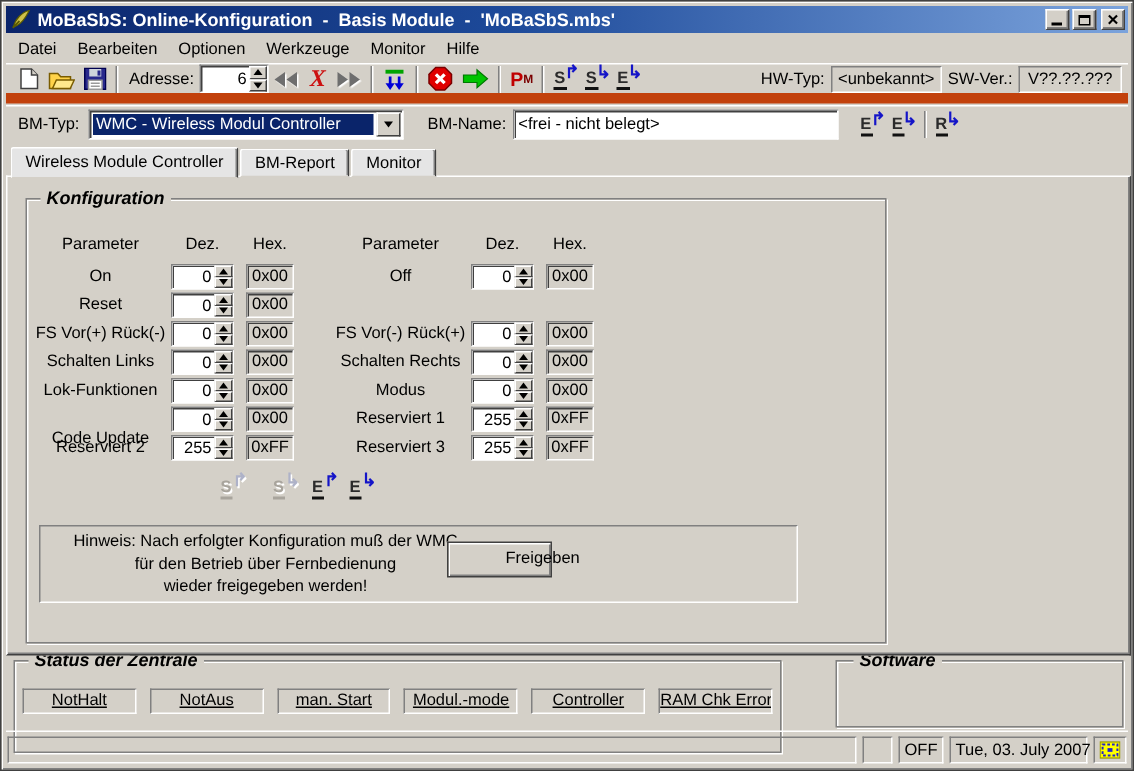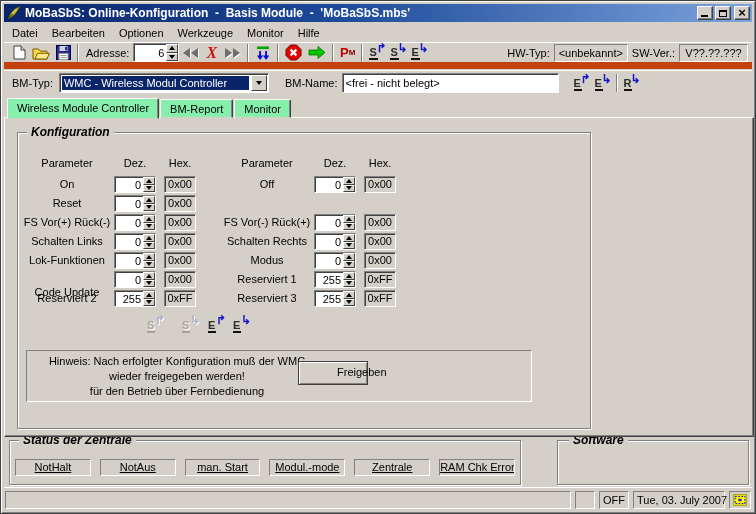--- a/index.html
+++ b/index.html
@@ -63,21 +63,21 @@
   .combo{position:relative;width:210px;height:20px;background:#fff;margin:0 2px;
     border:1px solid;border-color:#808080 #fff #fff #808080;box-shadow:inset 1px 1px 0 #404040;}
   .combo-sel{position:absolute;left:2px;top:2px;right:19px;bottom:2px;background:#0a246a;color:#fff;
     line-height:14px;padding:0 2px;white-space:nowrap;overflow:hidden;}
   .combo-btn{position:absolute;right:1px;top:1px;bottom:1px;width:16px;background:#d4d0c8;
     border:1px solid;border-color:#fff #404040 #404040 #fff;display:flex;align-items:center;justify-content:center;}
   .tfield{background:#fff;border:1px solid;border-color:#808080 #fff #fff #808080;box-shadow:inset 1px 1px 0 #404040;
     height:20px;line-height:17px;padding:1px 3px;white-space:pre;overflow:hidden;}
   
   .tabstrip{position:absolute;left:6px;top:96px;height:21px;display:flex;align-items:flex-end;z-index:3;}
-  .tab{height:19px;line-height:18px;padding:0 9px;background:#86efac;
+  .tab{height:19px;line-height:18px;padding:0 9px;background:#e5e5e5;
     border:1px solid;border-color:#fff #404040 #d4d0c8 #fff;box-shadow:inset -1px 0 0 #808080;
     border-top-left-radius:2px;border-top-right-radius:2px;margin-right:1px;}
   .tab.active{height:21px;font-size:11px;z-index:4;position:relative;margin-bottom:-1px;}
   .tabpanel{position:absolute;left:3px;top:116px;width:750px;height:320px;background:#d4d0c8;
     border:1px solid;border-color:#fff #404040 #404040 #fff;box-shadow:inset -1px -1px 0 #808080;z-index:2;}
   
   .group{position:absolute;border:1px solid #808080;box-shadow:1px 1px 0 #fff, inset 1px 1px 0 #fff;}
   .legend{position:absolute;top:-8px;left:9px;background:#d4d0c8;padding:0 4px;
     font-weight:bold;font-style:italic;font-size:12px;line-height:14px;}
   
@@ -408,35 +408,35 @@
       </span>
     <span class="li ic-slot" style="left:212px;top:183px">
         <span class="li-letter">E</span>
         <span class="li-arrow">↳</span>
       </span>
 
     
     <div class="etched-panel" style="left:8px;top:217px;width:506px;height:52px">
       <div class="hint-text">
         <div>Hinweis: Nach erfolgter Konfiguration muß der WMC</div>
+        <div>für den Betrieb über Fernbedienung</div>
         <div>wieder freigegeben werden!</div>
-        <div>für den Betrieb über Fernbedienung</div>
       </div>
       <div class="btn" style="left:271px;top:10px;width:70px;height:24px">Freigeben</div>
     </div>
   </div>
 
-  <div class="group" style="left:8px;top:439px;width:512px;height:45px">
+  <div class="group" style="left:8px;top:439px;width:512px;height:62px">
     <span class="legend">Status der Zentrale</span>
     <div class="status-items">
         <div class="status-ind">NotHalt</div>
         <div class="status-ind">NotAus</div>
         <div class="status-ind">man. Start</div>
         <div class="status-ind">Modul.-mode</div>
-        <div class="status-ind">Zentrale</div>
+        <div class="status-ind">Controller</div>
         <div class="status-ind">RAM Chk Error</div>
       </div>
   </div>
 
   <div class="group" style="left:556px;top:439px;width:192px;height:45px">
     <span class="legend" style="left:11px">Software</span>
   </div>
 
   <div class="statusbar">
     <span class="sb-panel sb-main"></span>

